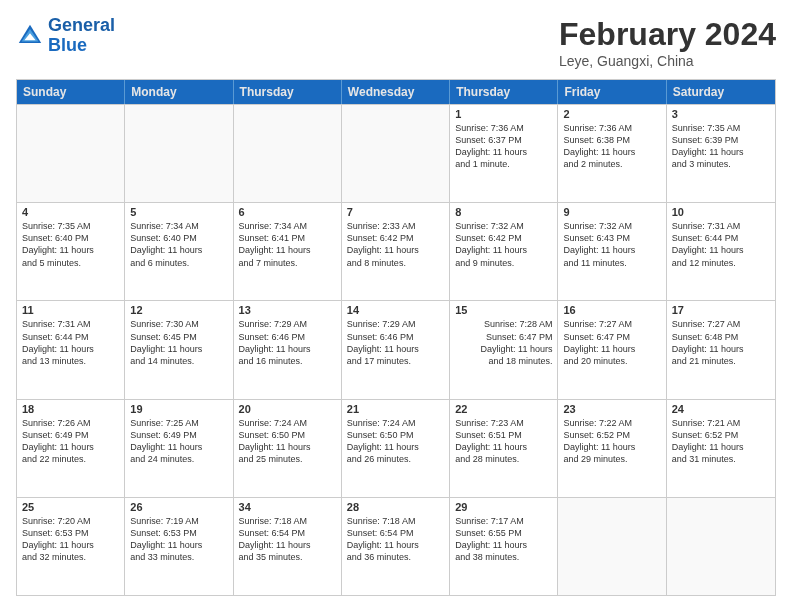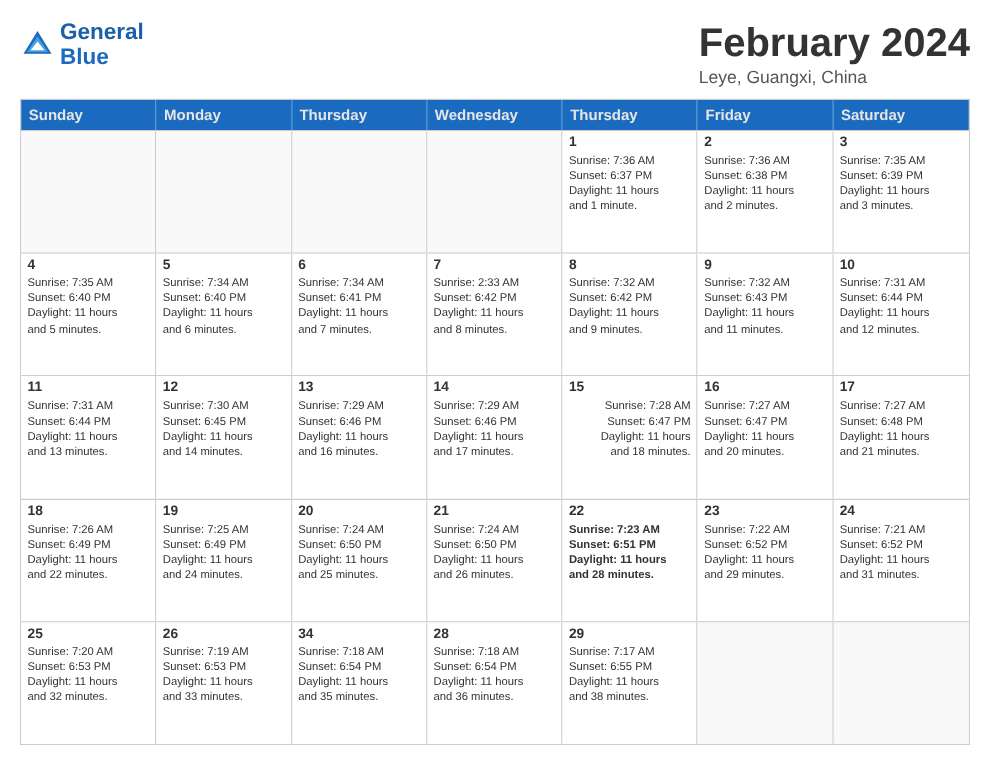--- a/index.html
+++ b/index.html
@@ -293,21 +293,21 @@
           </div>
           <div class="cal-cell">
             <span class="day-num">21</span>
             <div class="info" style="white-space: pre-line;">Sunrise: 7:24 AM
 Sunset: 6:50 PM
 Daylight: 11 hours
 and 26 minutes.</div>
           </div>
           <div class="cal-cell">
             <span class="day-num">22</span>
-            <div class="info" style="white-space: pre-line; font-weight: bold;">Sunrise: 7:23 AM
+            <div class="info" style="white-space: pre-line;">Sunrise: 7:23 AM
 Sunset: 6:51 PM
 Daylight: 11 hours
 and 28 minutes.</div>
           </div>
           <div class="cal-cell">
             <span class="day-num">23</span>
             <div class="info" style="white-space: pre-line;">Sunrise: 7:22 AM
 Sunset: 6:52 PM
 Daylight: 11 hours
 and 29 minutes.</div>

